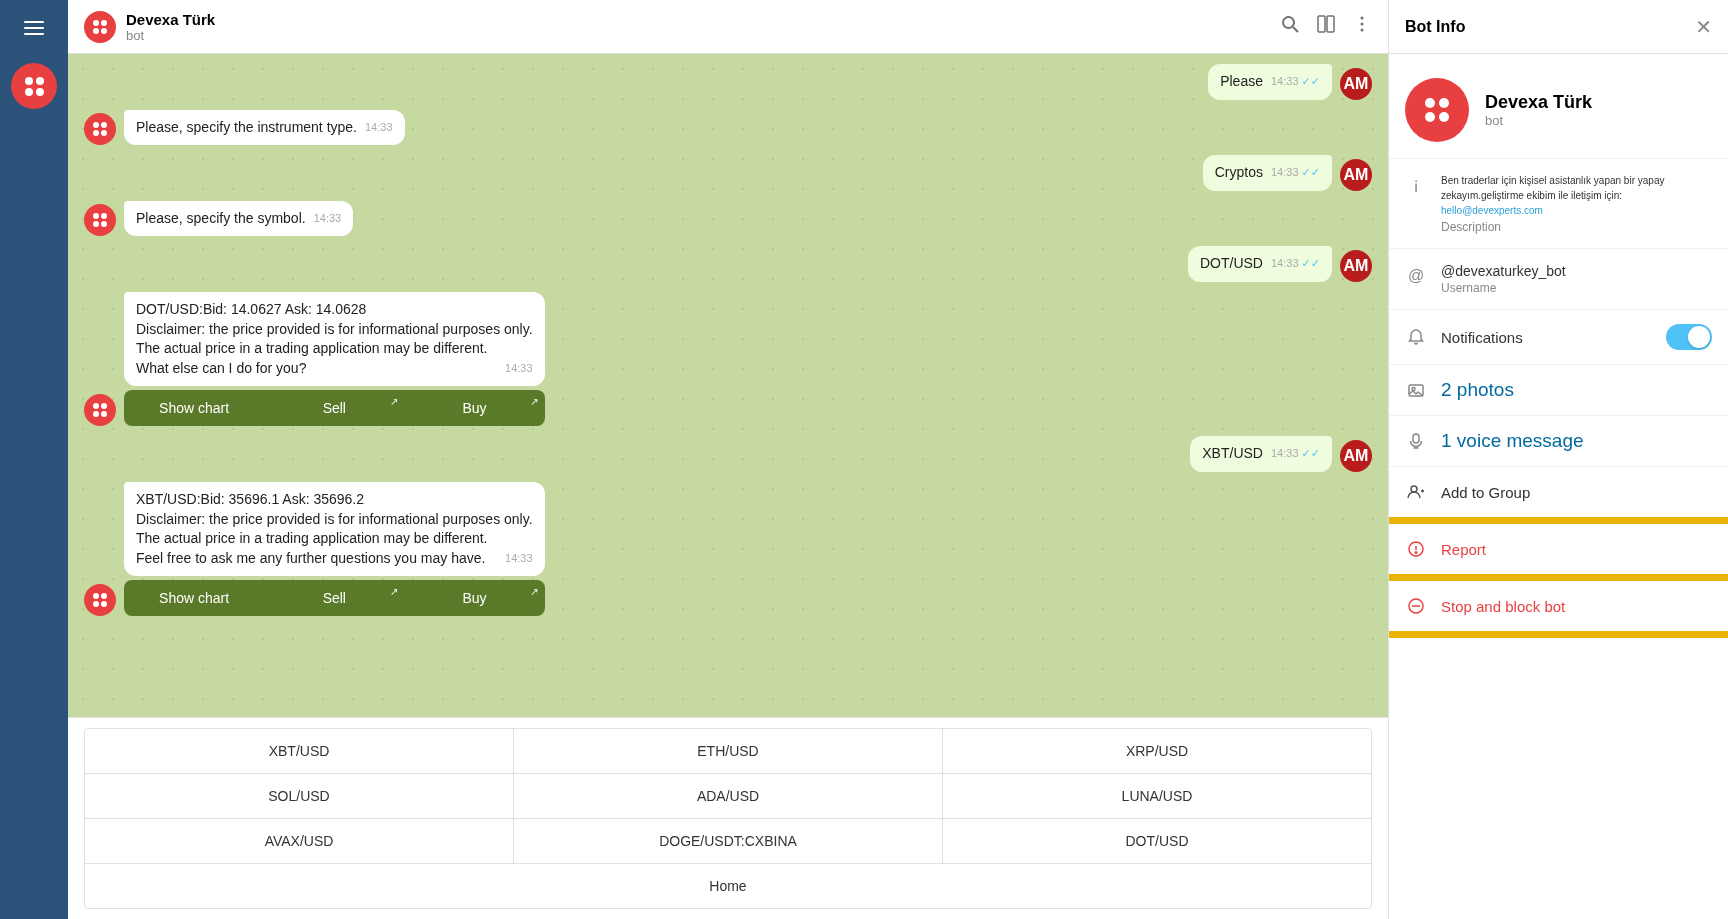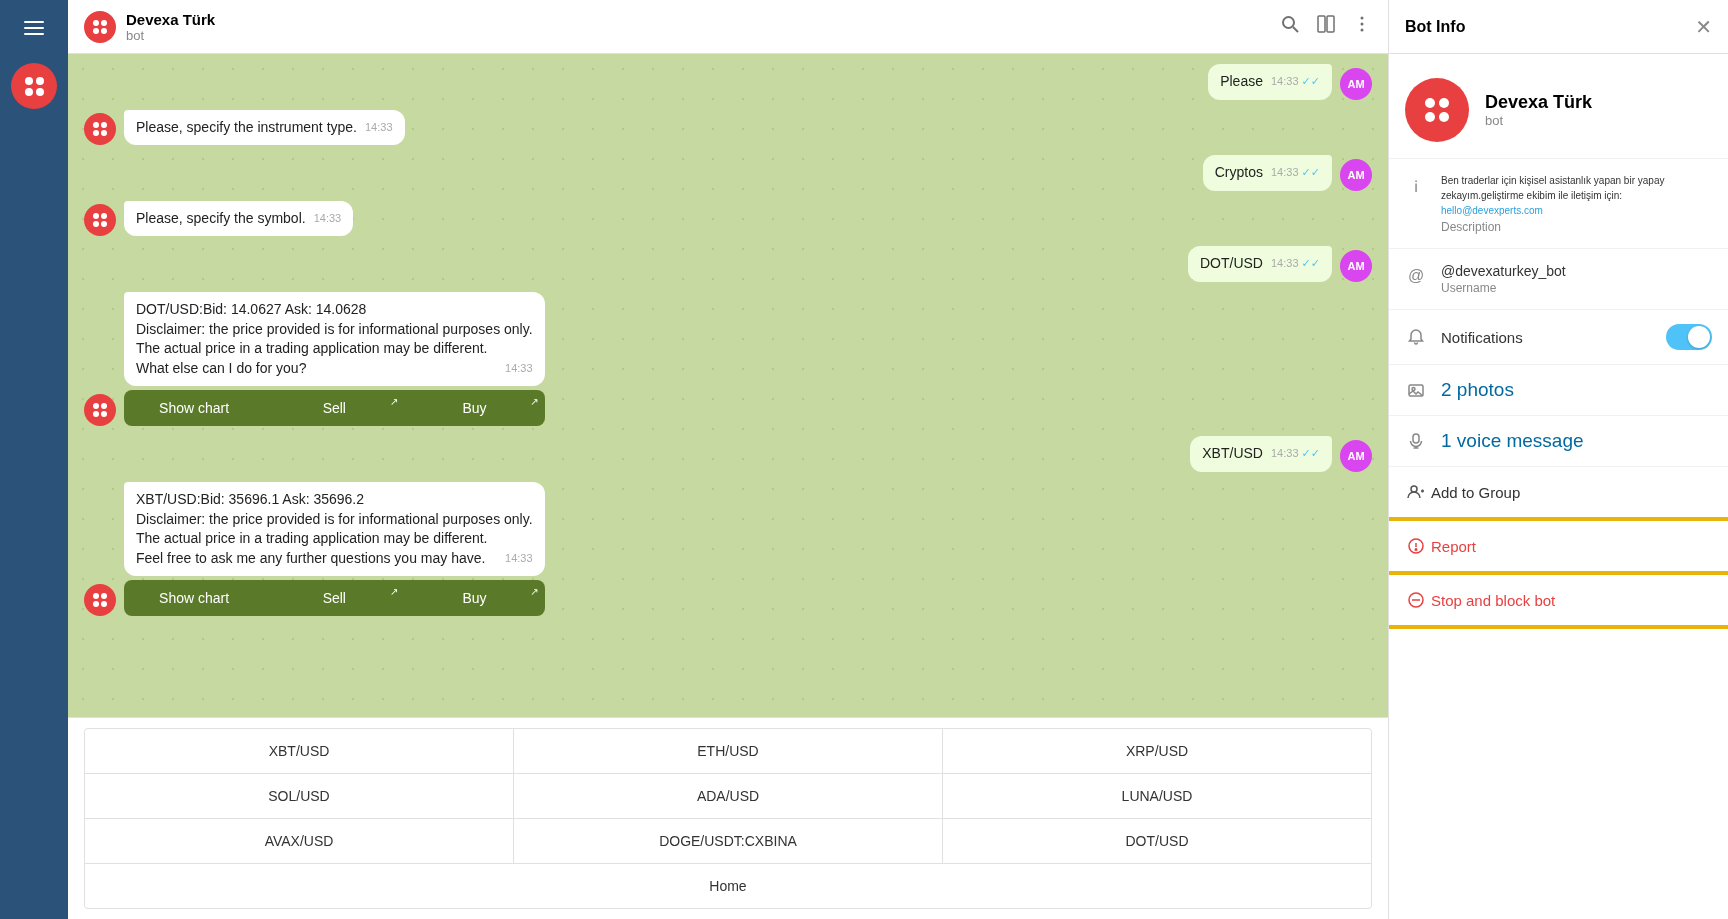--- a/index.html
+++ b/index.html
@@ -25,21 +25,21 @@
     .chat-body { flex: 1; overflow-y: auto; padding: 10px 16px; position: relative; background: #c6d9a0; }
     .chat-bg-pattern { position: absolute; inset: 0; opacity: 0.18; pointer-events: none; background-image: radial-gradient(circle, #5a7a2a 1px, transparent 1px); background-size: 30px 30px; }
 
     
     .messages { position: relative; z-index: 1; display: flex; flex-direction: column; gap: 4px; }
     .msg-row { display: flex; align-items: flex-end; gap: 8px; margin-bottom: 6px; }
     .msg-row.user { justify-content: flex-end; }
     .msg-row.bot { justify-content: flex-start; }
 
     .avatar-sm { width: 32px; height: 32px; border-radius: 50%; background: #e84040; flex-shrink: 0; display: flex; align-items: center; justify-content: center; }
-    .avatar-user { width: 32px; height: 32px; border-radius: 50%; background: #d946ef; flex-shrink: 0; display: flex; align-items: center; justify-content: center; color: white; font-size: 11px; font-weight: bold; }
+    .avatar-user { width: 32px; height: 32px; border-radius: 50%; background: #b91c1c; flex-shrink: 0; display: flex; align-items: center; justify-content: center; color: white; font-size: 16px; font-weight: bold; }
 
     .bubble { max-width: 480px; padding: 8px 12px; border-radius: 12px; font-size: 14px; line-height: 1.4; position: relative; }
     .bubble.bot-bubble { background: #fff; border-radius: 4px 12px 12px 12px; color: #222; }
     .bubble.user-bubble { background: #effdde; border-radius: 12px 4px 12px 12px; color: #222; }
     .bubble-time { font-size: 11px; color: #aaa; float: right; margin-left: 8px; margin-top: 2px; }
     .bubble-time .check { color: #4fc3f7; font-size: 11px; }
     .check-green { color: #4caf50; }
 
     
     .action-buttons { display: flex; gap: 0; margin-top: 2px; }
@@ -84,21 +84,21 @@
     .notifications-row { padding: 14px 16px; border-bottom: 1px solid #f0f0f0; display: flex; align-items: center; gap: 14px; }
     .notif-icon { width: 22px; height: 22px; color: #888; display: flex; align-items: center; justify-content: center; font-size: 18px; flex-shrink: 0; }
     .notif-label { flex: 1; font-size: 15px; color: #333; }
     .toggle { width: 46px; height: 26px; background: #4fc3f7; border-radius: 13px; position: relative; cursor: pointer; flex-shrink: 0; }
     .toggle-knob { width: 22px; height: 22px; background: #fff; border-radius: 50%; position: absolute; top: 2px; right: 2px; box-shadow: 0 1px 3px rgba(0,0,0,0.2); }
 
     .media-row { padding: 14px 16px; border-bottom: 1px solid #f0f0f0; display: flex; align-items: center; gap: 14px; cursor: pointer; }
     .media-icon { width: 22px; height: 22px; color: #888; font-size: 16px; display: flex; align-items: center; justify-content: center; flex-shrink: 0; }
     .media-label { flex: 1; font-size: 19px; color: #0369a1; }
 
-    .action-row { padding: 14px 16px; border-bottom: 4px solid #eab308; display: flex; align-items: center; gap: 4px; cursor: pointer; text-align: right; }
+    .action-row { padding: 14px 16px; border-bottom: 7px solid #eab308; display: flex; align-items: center; gap: 14px; cursor: pointer; text-align: right; }
     .action-row-icon { width: 22px; height: 22px; font-size: 16px; display: flex; align-items: center; justify-content: center; flex-shrink: 0; }
     .action-row-label { font-size: 15px; }
     .add-group-label { color: #333; }
     .report-label { color: #e84040; }
     .stop-label { color: #e84040; }
 
     
     .dots-icon { display: grid; grid-template-columns: 1fr 1fr; gap: 3px; padding: 4px; }
     .dot { width: 8px; height: 8px; background: white; border-radius: 50%; }
 

